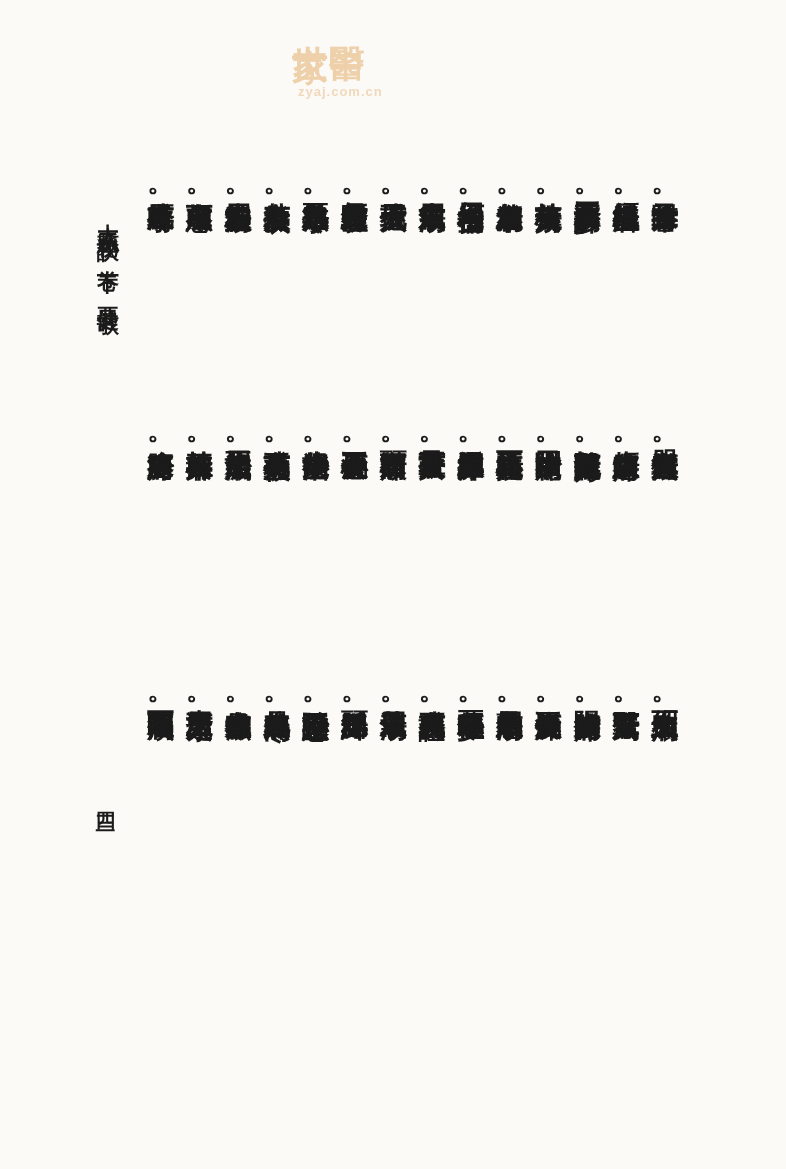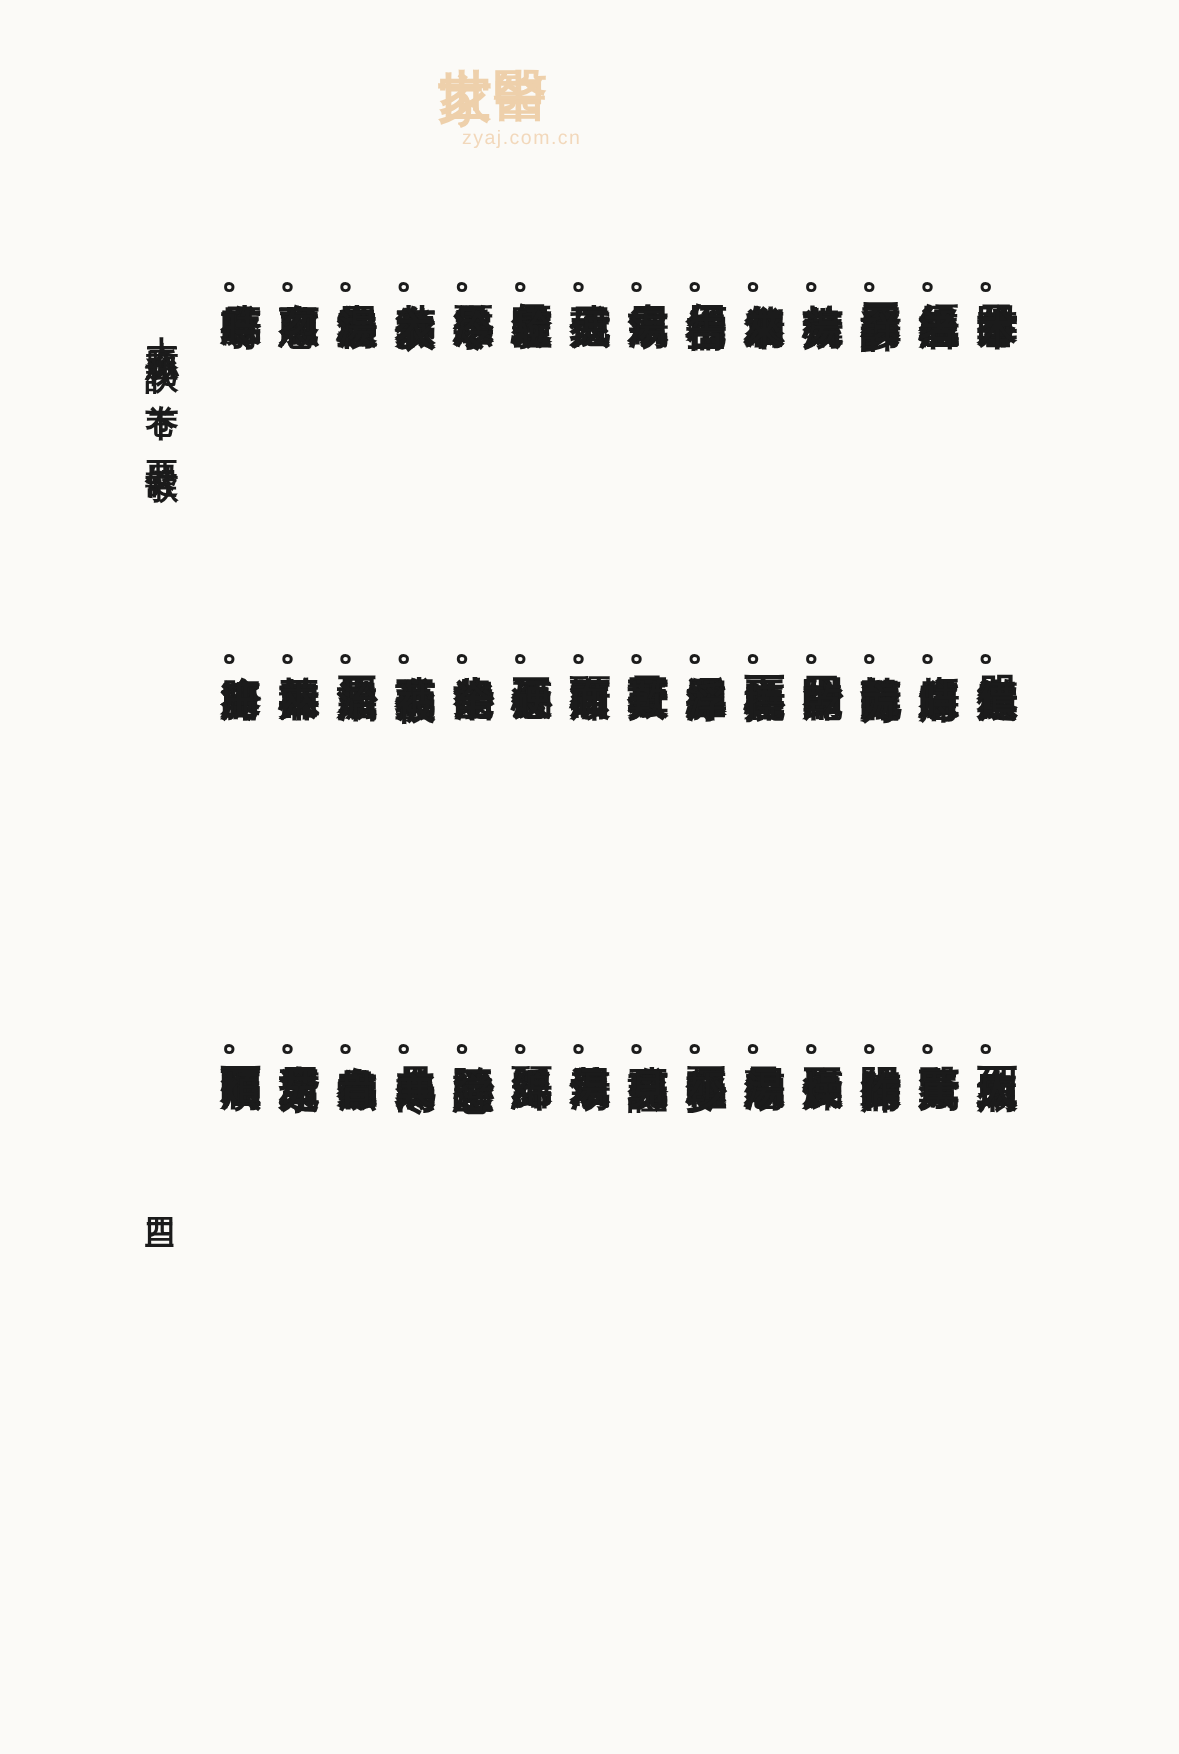--- a/index.html
+++ b/index.html
@@ -18,22 +18,22 @@
     position:absolute;left:291px;top:16px;
     writing-mode:vertical-rl;
     height:80px;
     font-size:36px;line-height:37px;font-weight:700;
     color:#eed0ab;
     letter-spacing:1px;
     user-select:none;
   }
   .wm-seal .wm-col{display:block;}
   .wm-url{
-    position:absolute;left:308px;top:84px;
-    font-size:13px;font-weight:400;
+    position:absolute;left:298px;top:84px;
+    font-size:13px;font-weight:700;
     color:#f2d8bb;
     letter-spacing:1px;
     font-family:"Liberation Sans","DejaVu Sans",sans-serif;
   }
 
   
   .running-title{
     position:absolute;left:93px;top:206px;
     writing-mode:vertical-rl;
     height:400px;

